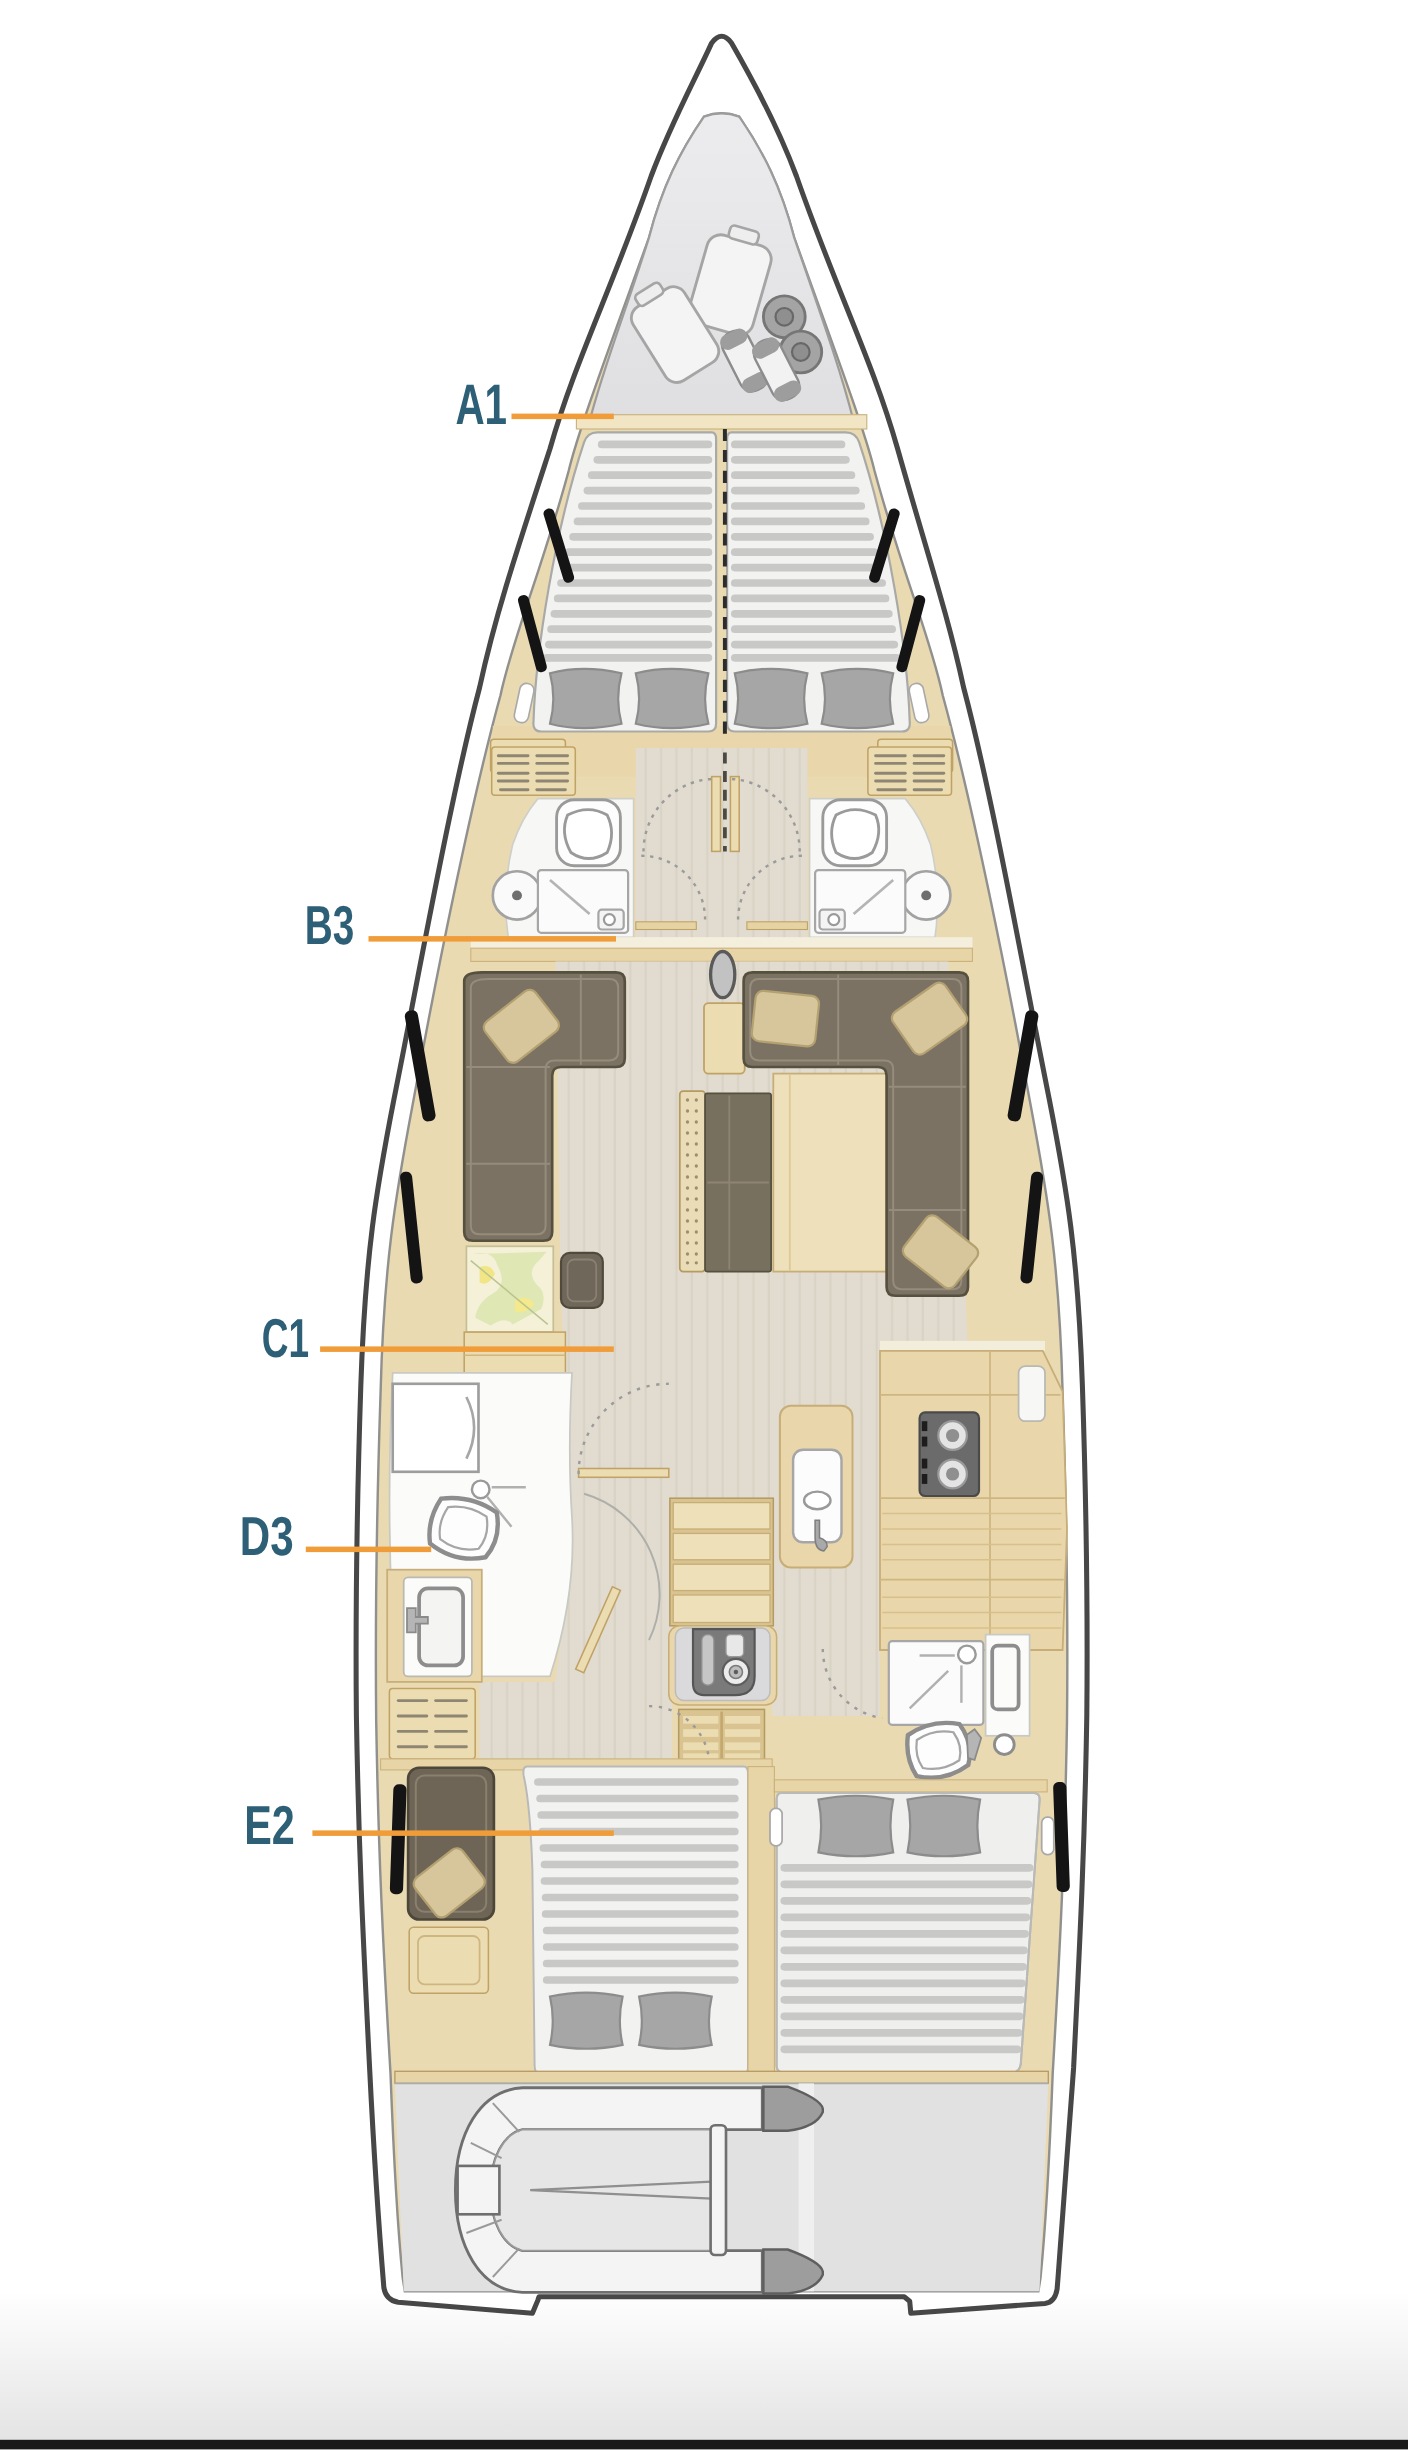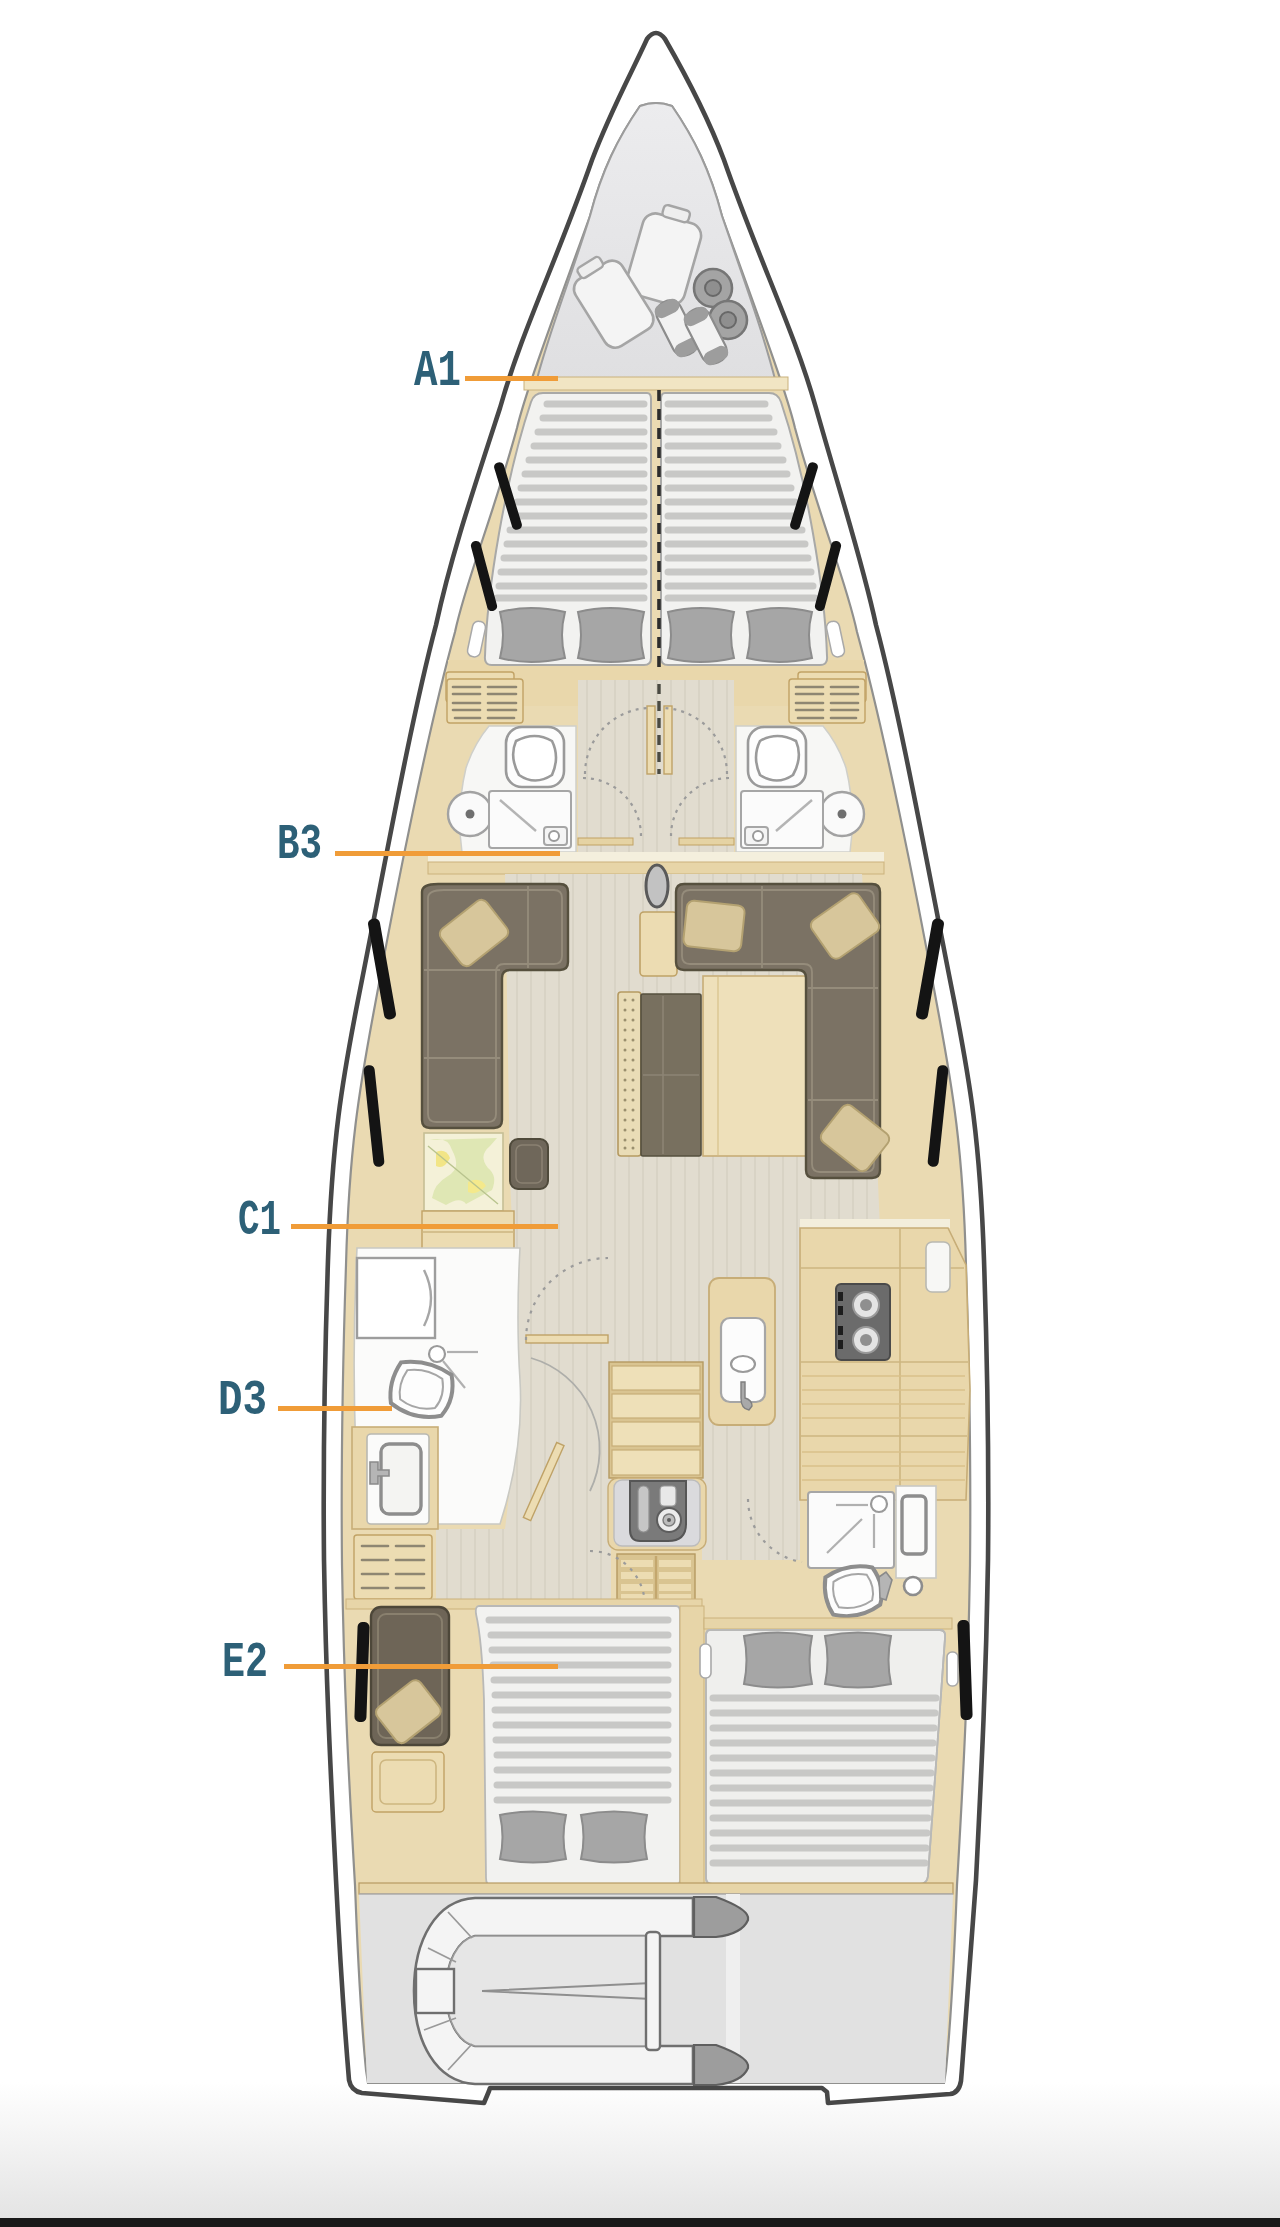--- a/index.html
+++ b/index.html
@@ -1,17 +1,17 @@
 <!DOCTYPE html>
 <html><head>
 <meta charset="utf-8">
 <style>
 html,body{margin:0;padding:0;background:#ffffff;}
 #wrap{position:relative;width:1280px;height:2227px;overflow:hidden;background:#ffffff;
-font-family:Liberation Mono, monospace;}
+font-family:Liberation Sans, sans-serif;}
 svg{display:block}
 </style>
 </head>
 <body>
 <div id="wrap">
 <svg width="1280" height="2227" viewBox="0 0 1280 2227" xmlns="http://www.w3.org/2000/svg">
 <defs>
 <linearGradient id="botgrad" x1="0" y1="0" x2="0" y2="1">
 <stop offset="0" stop-color="#ffffff"></stop>
 <stop offset="1" stop-color="#e3e3e3"></stop>

